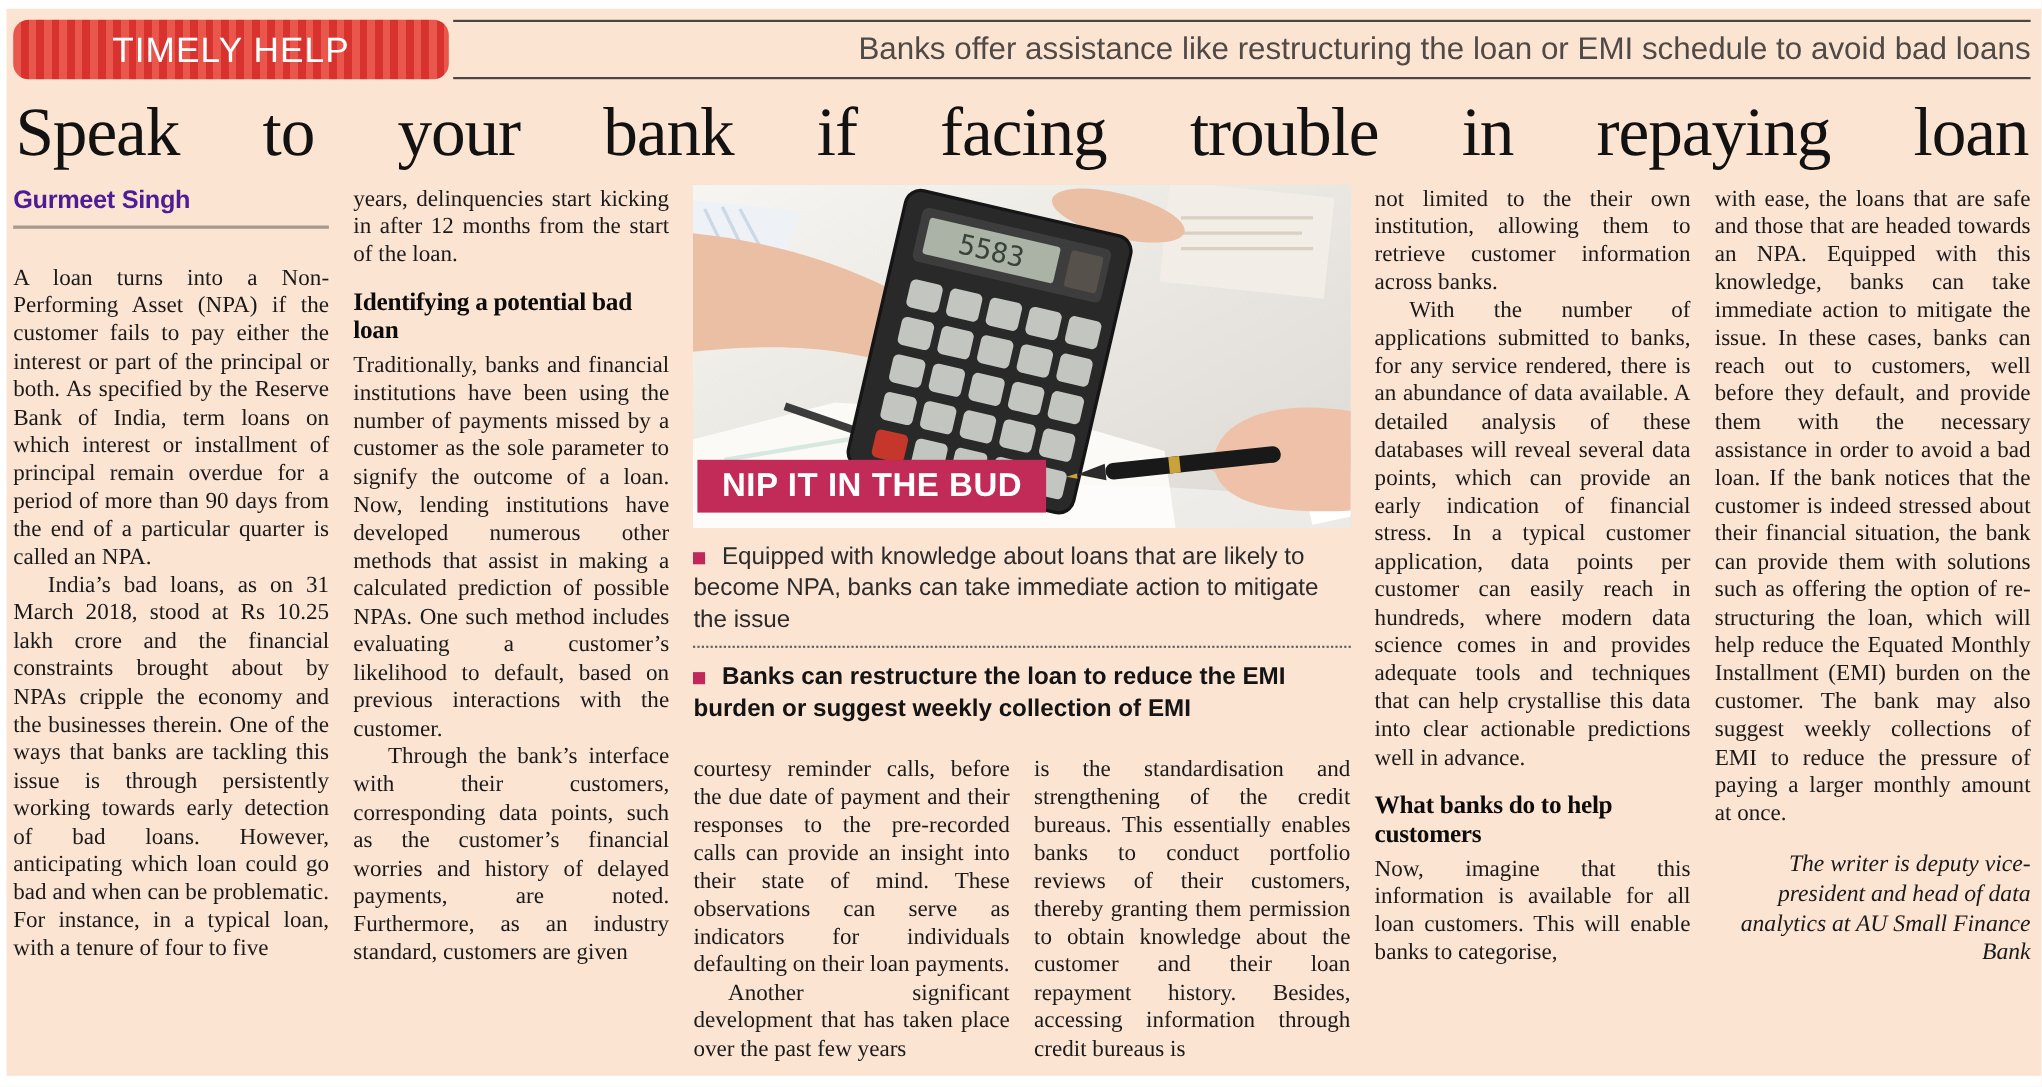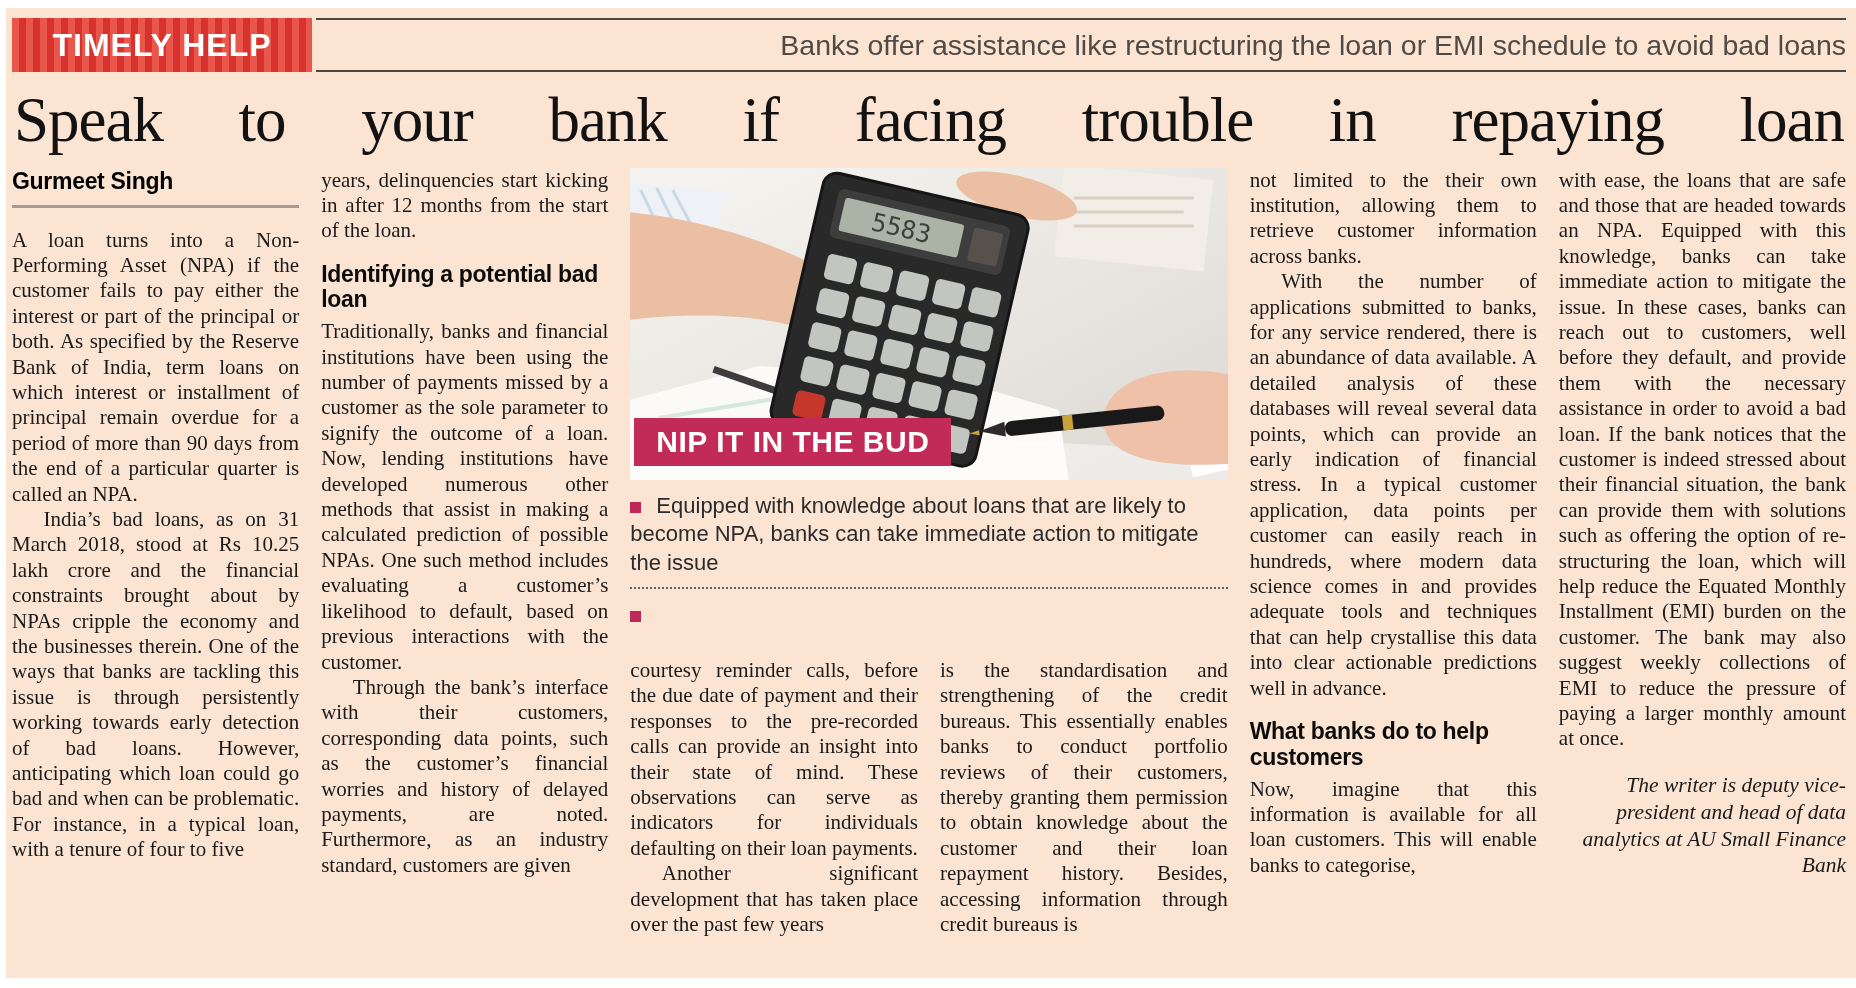--- a/index.html
+++ b/index.html
@@ -6,49 +6,49 @@
   .page{
     width:1856px;height:988px;box-sizing:border-box;position:relative;overflow:hidden;
     background:#fce4d3;
     border-top:8px solid #fff;border-bottom:10px solid #fff;border-left:6px solid #fff;
     padding:6px 10px 4px 6px;
     font-family:"Liberation Serif",serif;
   }
   
   .banner{display:flex;align-items:stretch;height:54px;margin-top:4px;}
   .banner-badge{
-    width:300px;flex:none;
+    width:396px;flex:none;
     background:repeating-linear-gradient(90deg,#e9564c 0 7px,#d7322d 7px 14px);
-    color:#fff;font-family:"Liberation Sans",sans-serif;font-weight:bold;font-size:32px;
-    display:flex;align-items:center;justify-content:center;letter-spacing:1px;
+    color:#fff;font-family:"Liberation Sans",sans-serif;font-weight:normal;font-size:32px;
+    display:flex;align-items:center;justify-content:center;letter-spacing:1px;border-radius:14px;
   }
   .banner-strip{
     flex:1;margin-left:4px;
     border-top:2px solid #4a4642;border-bottom:2px solid #4a4642;
     display:flex;align-items:center;padding-left:16px;
     font-family:"Liberation Sans",sans-serif;font-size:28.5px;color:#4f4a46;justify-content:flex-end;
   }
   
   .headline{
     margin:16px 2px 8px 2px;
     font-family:"Liberation Serif",serif;font-size:63px;line-height:1.04;color:#121212;
     letter-spacing:-1px;text-align:justify;text-align-last:justify;
   }
   
   .columns{display:flex;gap:22px;margin-top:14px;align-items:flex-start;}
   .col{flex:1;min-width:0;}
   .col-double{flex:2.08;min-width:0;}
   .byline{
-    font-family:"Liberation Sans",sans-serif;font-weight:bold;font-size:23px;color:#000000;
-    padding-bottom:10px;border-bottom:3px solid #a89a8e;margin-bottom:20px;letter-spacing:-0.3px;
+    font-family:"Liberation Sans",sans-serif;font-weight:bold;font-size:23px;color:#4c1d95;
+    padding-bottom:10px;border-bottom:3px solid #a89a8e;margin-bottom:32px;letter-spacing:-0.3px;
   }
   .para{font-size:21px;line-height:1.21;color:#1a1a1a;text-align:justify;margin:0;}
   .indent{text-indent:1.5em;}
   .subhead{
-    font-family:Liberation Sans, sans-serif;font-weight:bold;font-size:23px;line-height:1.12;
+    font-family:Liberation Serif, serif;font-weight:bold;font-size:23px;line-height:1.12;
     color:#0c0c0c;margin:18px 0 6px 0;letter-spacing:-0.3px;
   }
   .credit{font-style:italic;text-align:right;font-size:21.5px;line-height:1.25;margin-top:20px;color:#1a1a1a;}
   
   .photo{position:relative;width:100%;height:312px;overflow:hidden;background:#e8e5e0;}
   .photo svg{display:block;width:100%;height:100%;}
   .photo-badge{
     position:absolute;left:4px;bottom:14px;background:#c22a58;color:#ffffff;
     font-family:"Liberation Sans",sans-serif;font-weight:bold;font-size:30px;
     padding:7px 22px;letter-spacing:0.5px;white-space:nowrap;
@@ -165,21 +165,21 @@
               <polygon points="-92,-8 -118,-1 -92,7" fill="#2b2b2b"></polygon>
               <polygon points="-118,-2 -128,0 -118,3" fill="#c9a23a"></polygon>
             </g>
           </g>
         </svg>
         <div class="photo-badge">NIP IT IN THE BUD</div>
       </div>
 
       <p class="bullet"><span class="sq"></span><span>Equipped with knowledge about loans that are likely to become NPA, banks can take immediate action to mitigate the issue</span></p>
       <div class="dotted"></div>
-      <p class="bullet bold"><span class="sq"></span></p>
+      <p class="bullet bold"><span class="sq"></span><span>Banks can restructure the loan to reduce the EMI burden or suggest weekly collection of EMI</span></p>
 
       <div class="subcols">
         <div class="col">
           <p class="para">courtesy reminder calls, before the due date of payment and their responses to the pre-recorded calls can provide an insight into their state of mind. These observations can serve as indicators for individuals defaulting on their loan payments.</p>
           <p class="para indent">Another significant development that has taken place over the past few years</p>
         </div>
         <div class="col">
           <p class="para">is the standardisation and strengthening of the credit bureaus. This essentially enables banks to conduct portfolio reviews of their customers, thereby granting them permission to obtain knowledge about the customer and their loan repayment history. Besides, accessing information through credit bureaus is</p>
         </div>
       </div>

